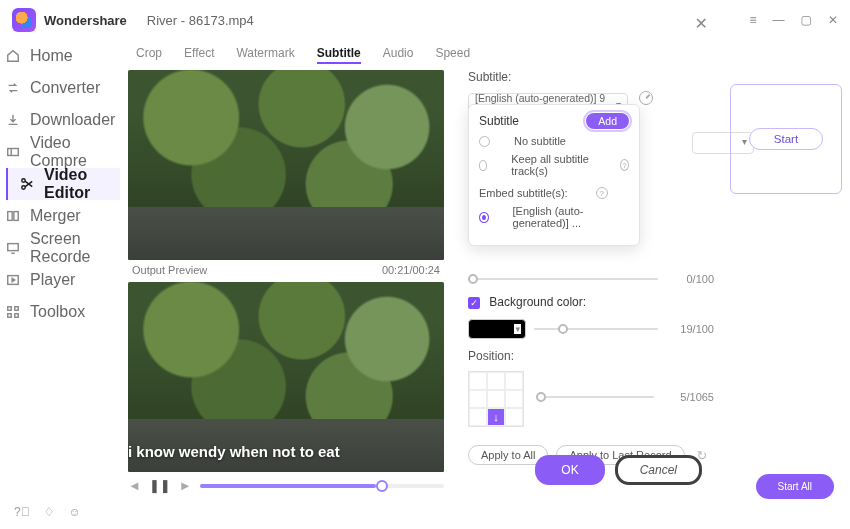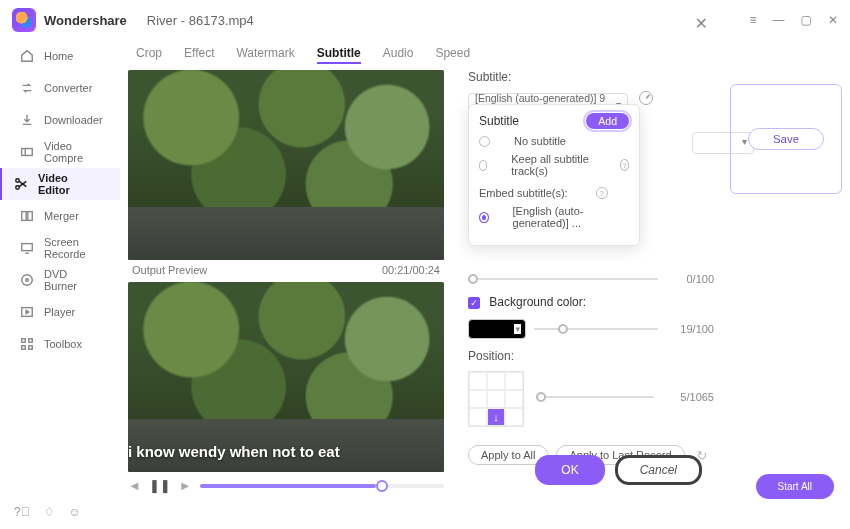--- a/index.html
+++ b/index.html
@@ -4,22 +4,22 @@
 <style>
 * { margin:0; padding:0; box-sizing:border-box; font-family:-apple-system,"Segoe UI",Arial,sans-serif; }
 body { background:#fff; width:850px; height:529px; overflow:hidden; position:relative; font-size:12px; color:#333; }
 .titlebar { height:40px; display:flex; align-items:center; padding:0 12px; }
 .logo { width:24px; height:24px; border-radius:6px; background:linear-gradient(135deg,#7b4dff,#a855f7); position:relative; margin-right:8px; }
 .logo::after{content:"";position:absolute;inset:4px;border-radius:3px;background:radial-gradient(circle at 35% 35%,#ffa94d 0 40%,transparent 41%),radial-gradient(circle at 65% 65%,#3b82f6 0 40%,transparent 41%);}
 .brand { font-size:13px; font-weight:600; color:#333; }
 .modal-title { margin-left:20px; color:#666; font-size:13px; }
 .win-controls { margin-left:auto; display:flex; gap:16px; color:#888; }
 .sidebar { position:absolute; left:0; top:40px; width:120px; bottom:0; background:#fff; }
-.sb-item { display:flex; align-items:center; height:32px; padding:0 20px; color:#666; font-size:11px; gap:10px; cursor:pointer; }
-.sb-item.active { background:#f5f2ff; border-left:2px solid #7b4dff; color:#1a1a1a; font-weight:700; padding-left:12px;}
+.sb-item { display:flex; align-items:center; height:32px; padding:0 6px; color:#666; font-size:16px; gap:10px; cursor:pointer; }
+.sb-item.active { background:#f5f2ff; border-left:2px solid #7b4dff; color:#1a1a1a; font-weight:700; padding-left:12px;margin-left:6px;}
 .sb-ico{width:14px;height:14px;display:inline-flex;align-items:center;justify-content:center;color:#888;}
 .sb-item.active .sb-ico{color:#1a1a1a;}
 .sb-btm{position:absolute;bottom:10px;left:14px;display:flex;gap:14px;color:#999;}
 .content { position:absolute; left:120px; top:40px; right:128px; bottom:0; background:#fff; padding:0 8px; }
 .tabs{display:flex;gap:22px;padding:4px 8px 6px;color:#888;font-size:12px;}
 .tab{padding:2px 0;cursor:pointer;}
 .tab.active{color:#1a1a1a;font-weight:700;border-bottom:2px solid #7b4dff;}
 .main-cols{display:flex;gap:24px;}
 .left-col{width:316px;}
 .preview{width:316px;height:190px;background:linear-gradient(0deg,#3a4a2a,#1f3b1f 60%,#8ca86b);border-radius:2px;position:relative;overflow:hidden;}
@@ -151,29 +151,20 @@
         <svg viewBox="0 0 16 16">
           <rect x="2" y="3" width="12" height="8"></rect>
           <path d="M6 14h4"></path>
         </svg>
       </span>
       <span>Screen Recorde</span>
     </div>
   <div class="sb-item">
       <span class="sb-ico">
         <svg viewBox="0 0 16 16">
-          <circle cx="8" cy="8" r="6"></circle>
-          <circle cx="8" cy="8" r="1.5"></circle>
-        </svg>
-      </span>
-      <span>DVD Burner</span>
-    </div>
-  <div class="sb-item">
-      <span class="sb-ico">
-        <svg viewBox="0 0 16 16">
           <rect x="2" y="3" width="12" height="10"></rect>
           <path d="M7 6l3 2-3 2z" fill="currentColor"></path>
         </svg>
       </span>
       <span>Player</span>
     </div>
   <div class="sb-item">
       <span class="sb-ico">
         <svg viewBox="0 0 16 16">
           <rect x="2" y="2" width="4" height="4"></rect>
@@ -311,16 +302,16 @@
       <div class="dialog-btns">
         <button class="btn-primary">OK</button>
         <button class="btn-secondary">Cancel</button>
       </div>
     </div>
   </div>
 </div>
 
 <div class="right-panel">
   <div class="rp-box">
-    <button class="save-btn">Save</button>
+    <button class="save-btn">Start</button>
   </div>
   <button class="start-all">Start All</button>
 </div>
 
 </body></html>

